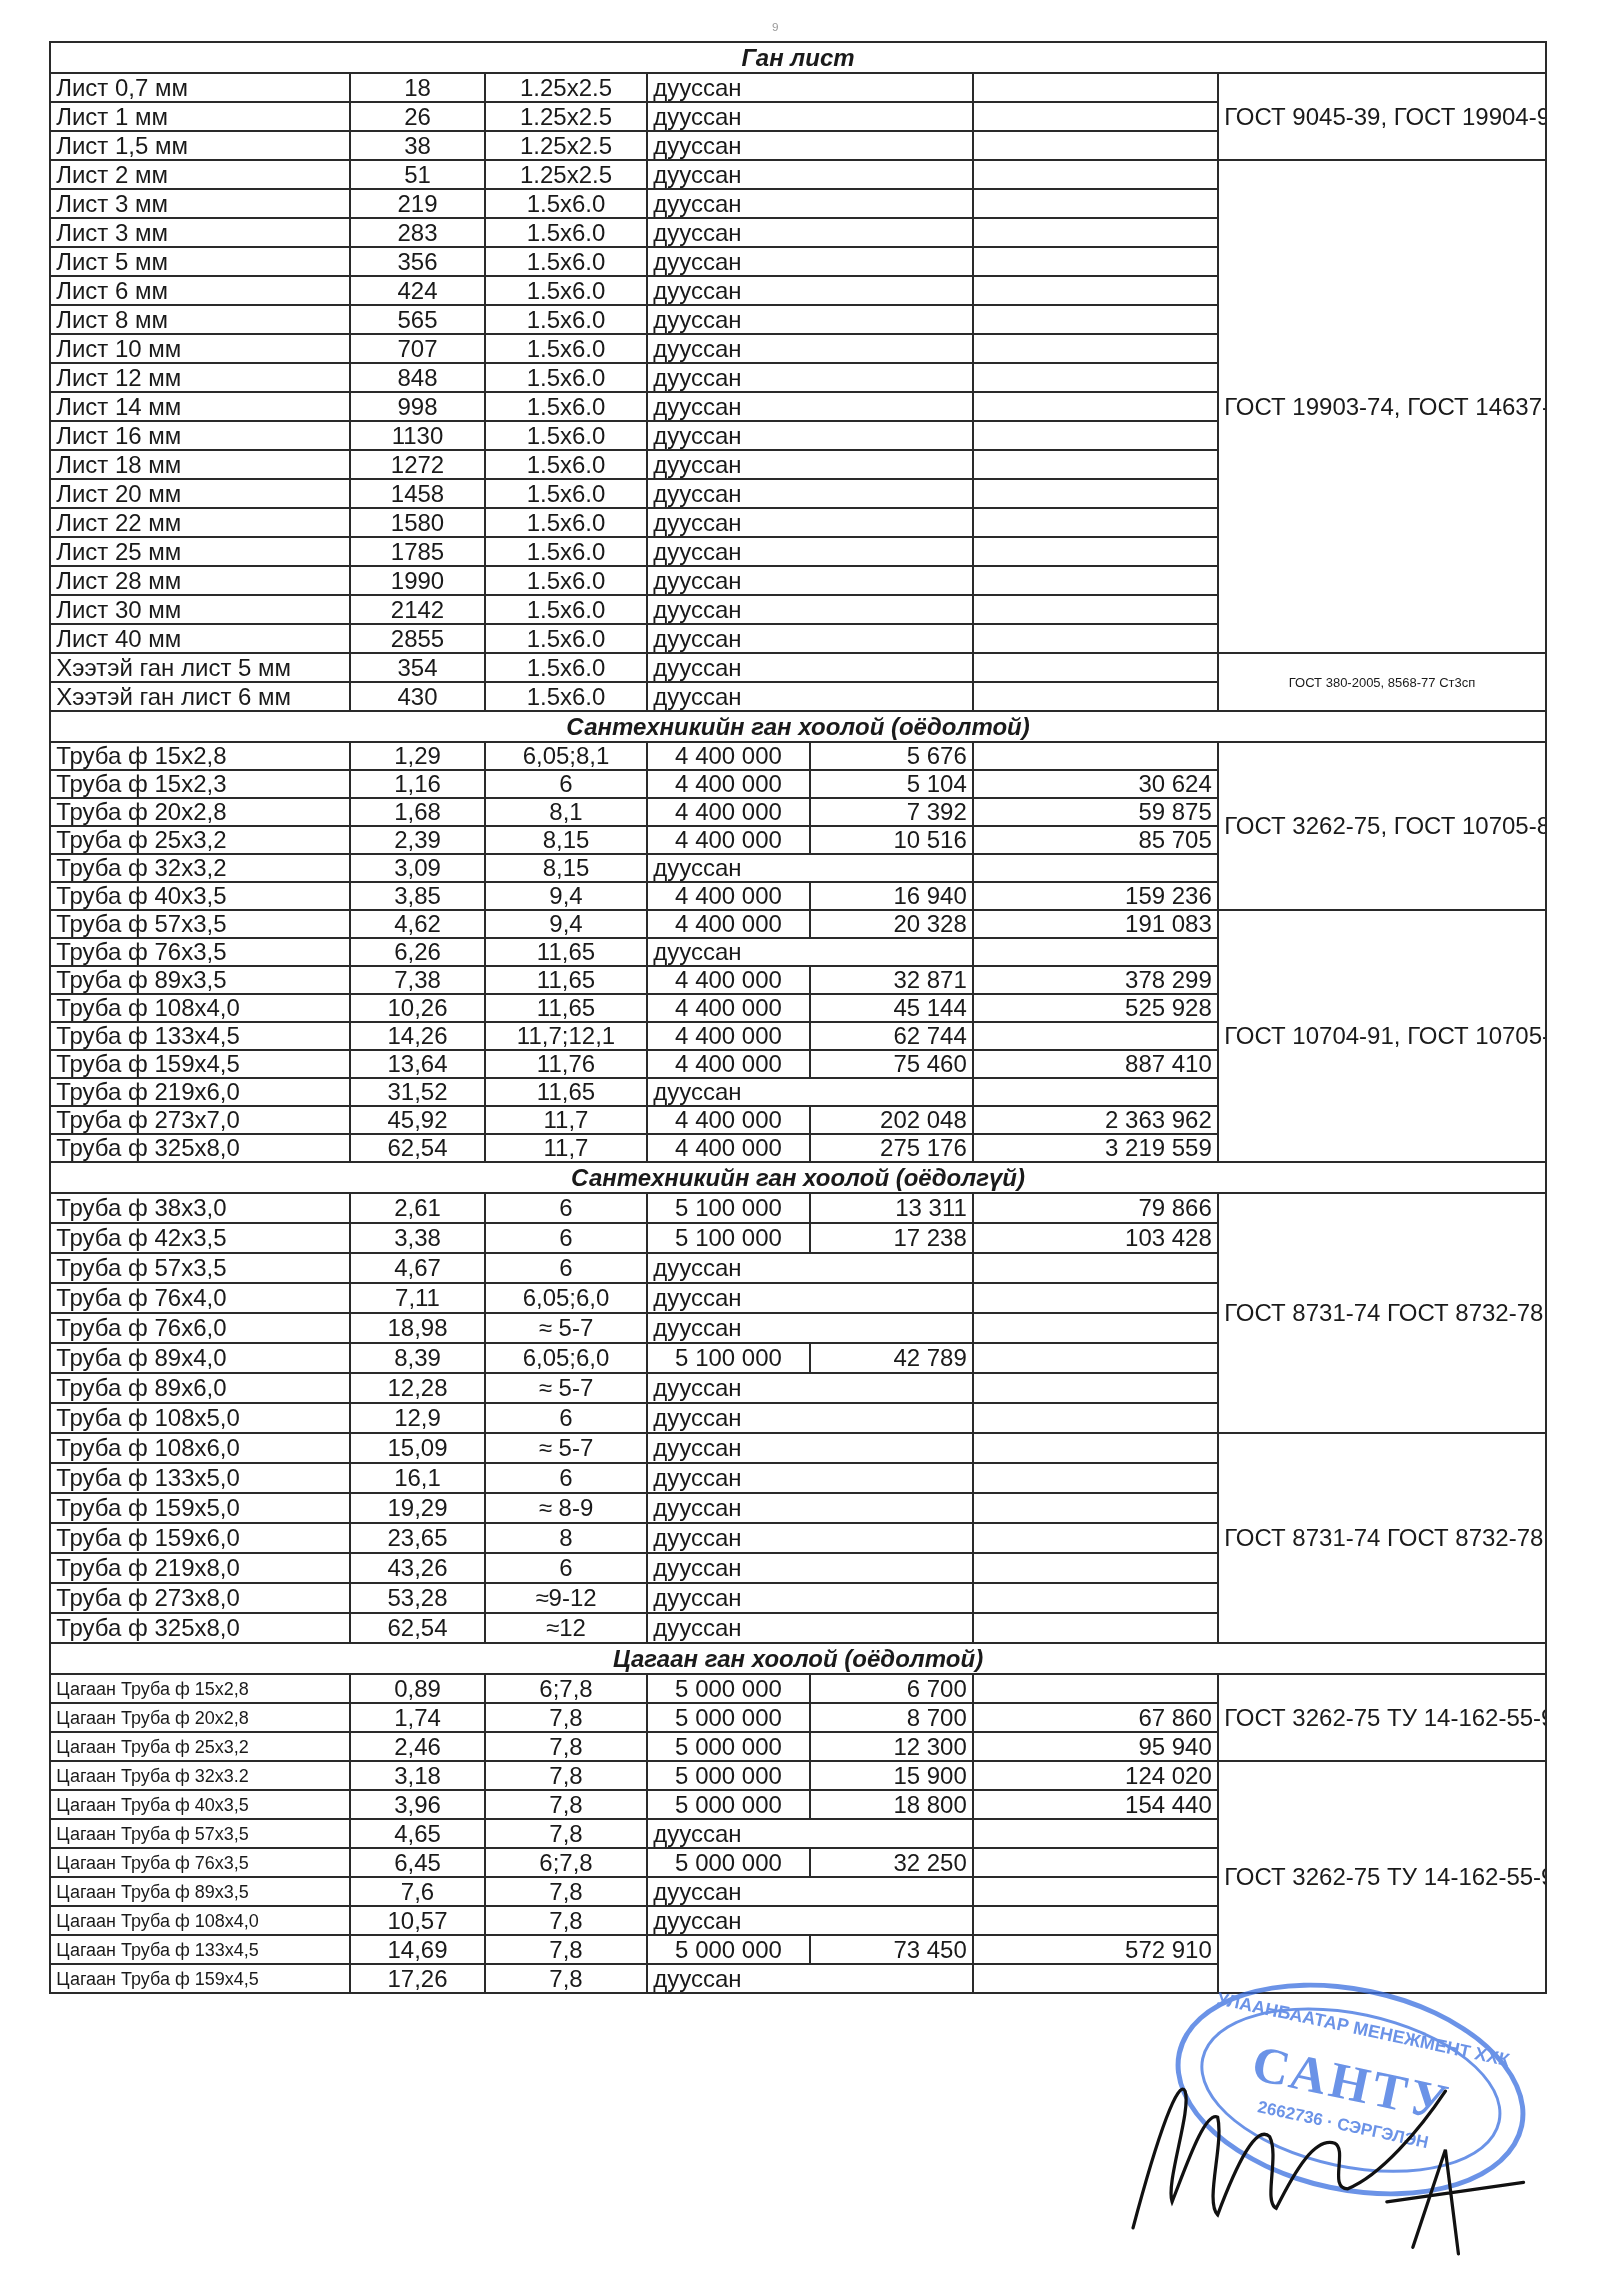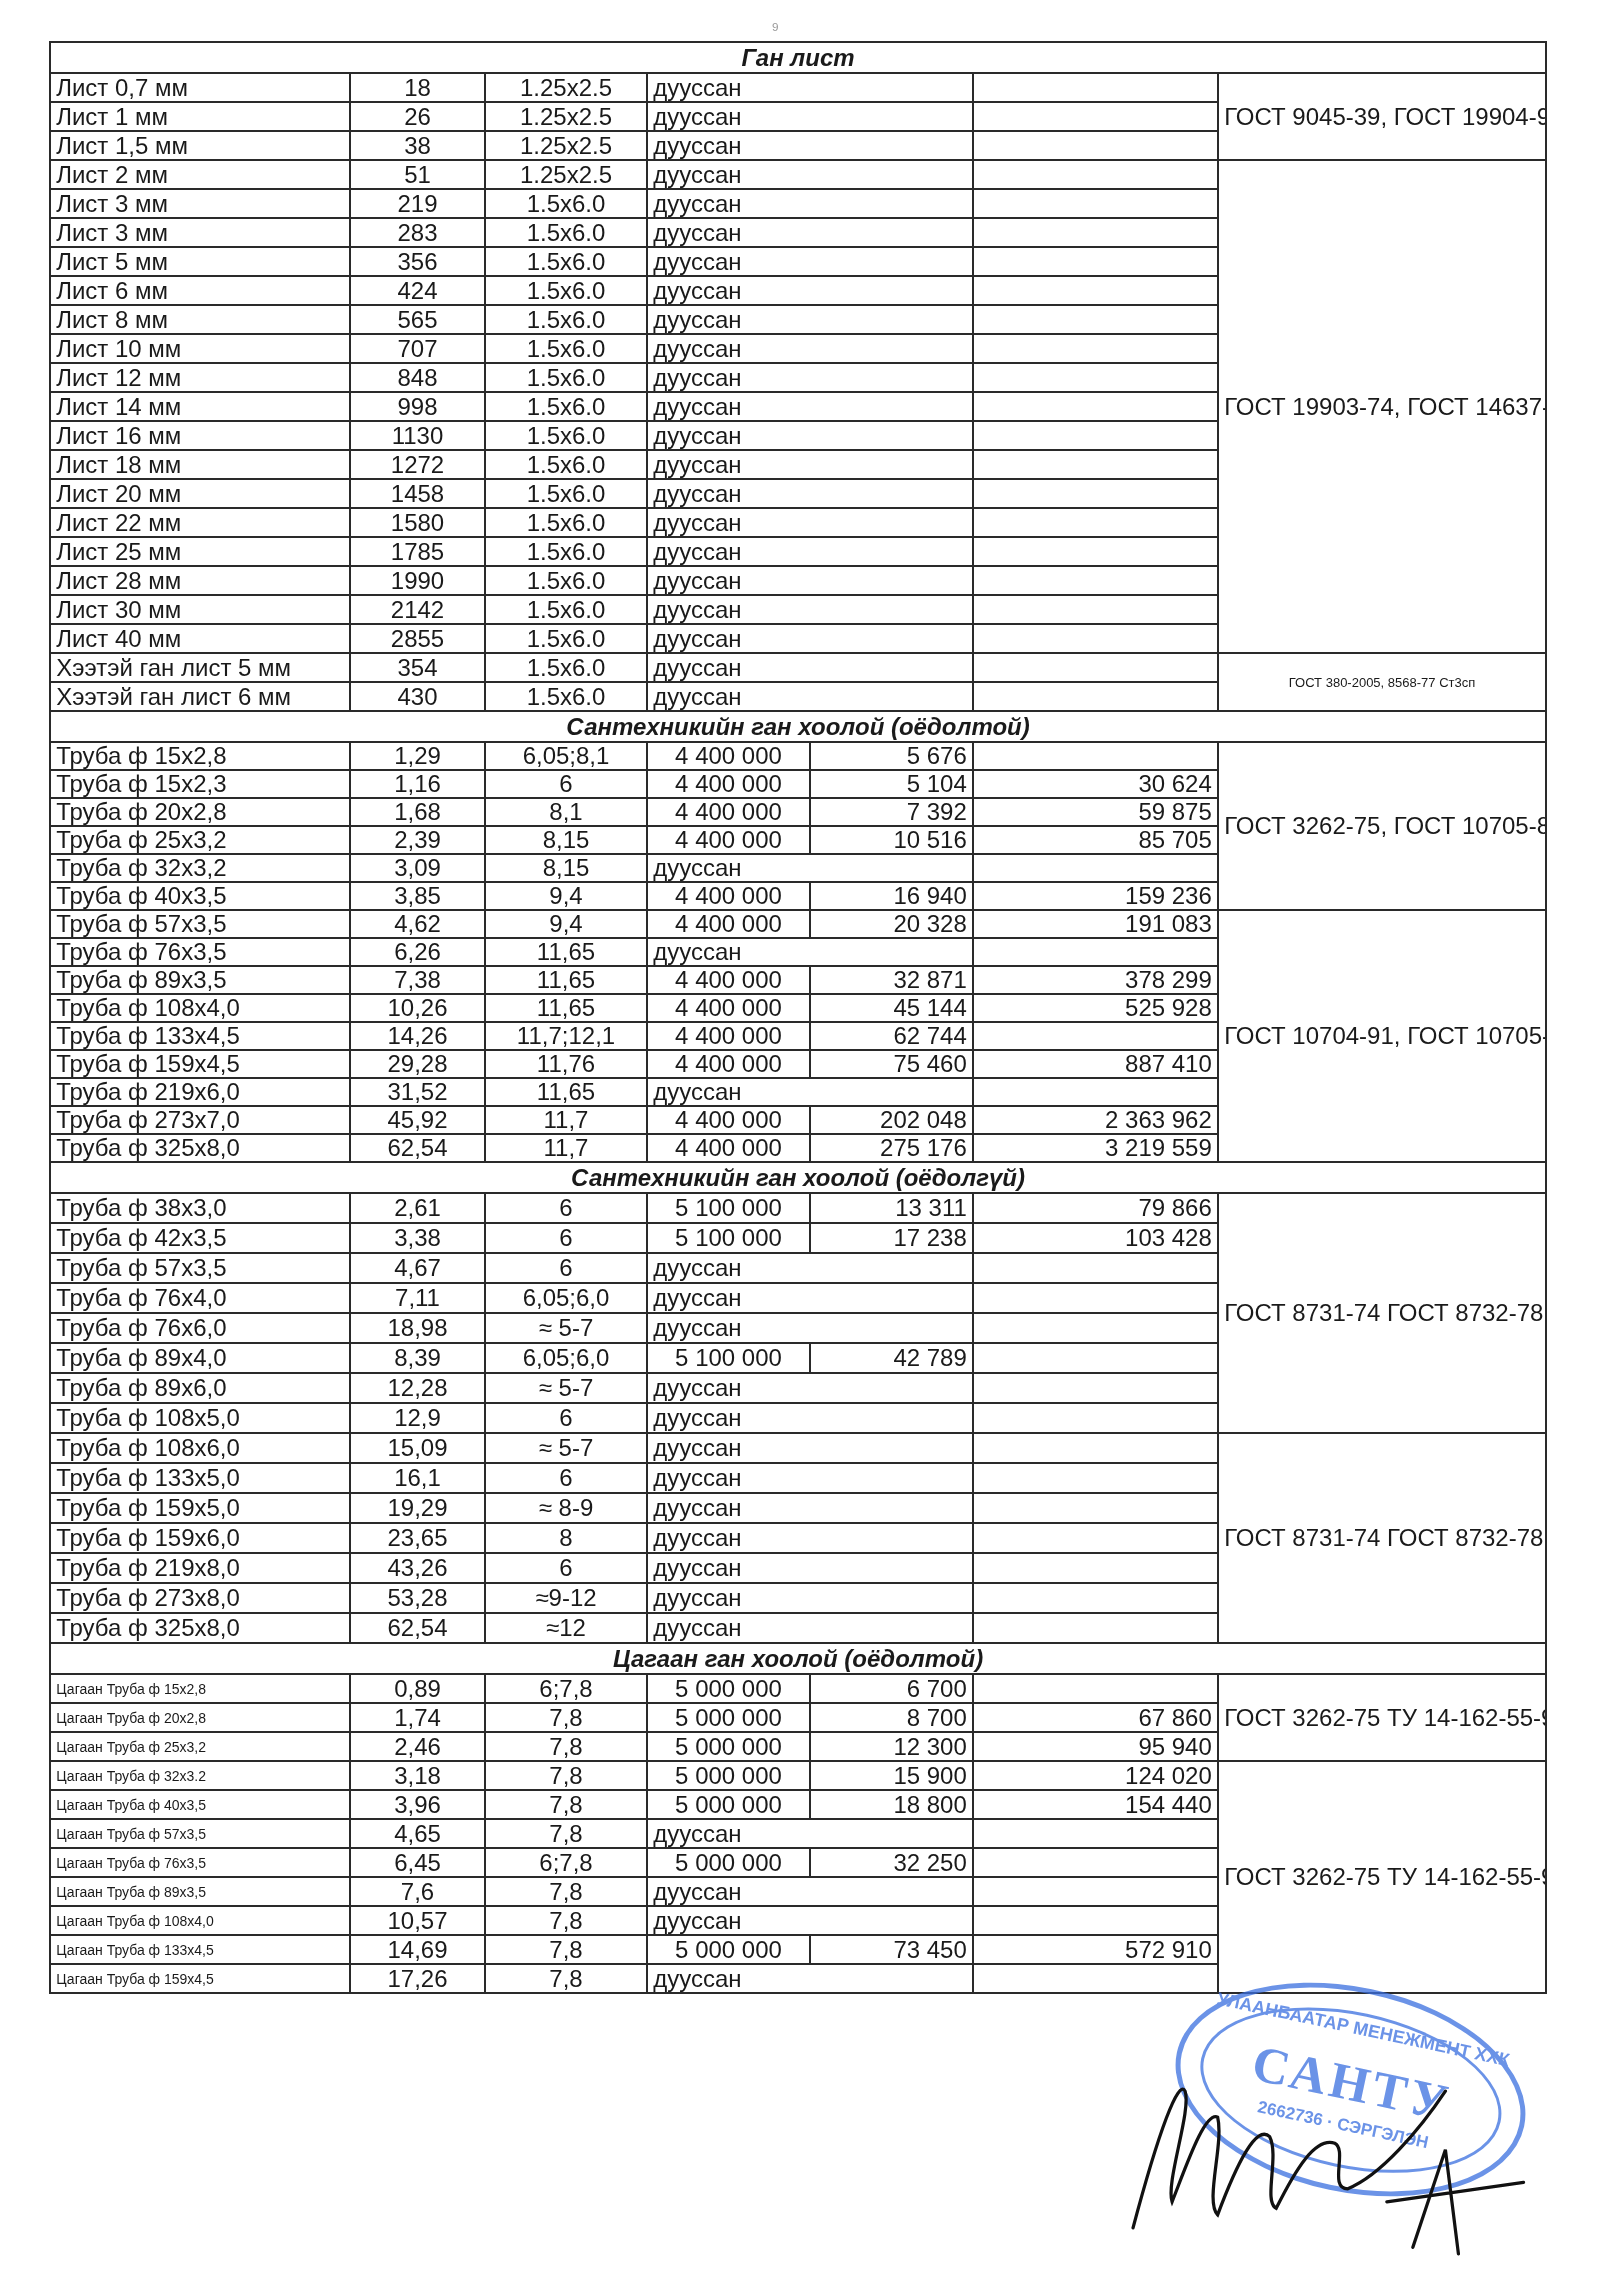--- a/index.html
+++ b/index.html
@@ -5,21 +5,21 @@
   html, body { margin:0; padding:0; background:#ffffff; }
   body { width:1616px; height:2284px; position:relative; overflow:hidden;
          font-family:"Liberation Sans", sans-serif; color:#1a1a1a; }
   .page-mark { position:absolute; left:772px; top:19.5px; font-size:11.7px; color:#999; }
   table.price { position:absolute; left:49px; top:41px; width:1495px;
                 border-collapse:collapse; table-layout:fixed; }
   table.price td { border:2px solid #2a2a2a; padding:0 5.2px; font-size:24px;
                    line-height:1; white-space:nowrap; overflow:hidden; vertical-align:middle; }
   td.title { text-align:center; font-weight:bold; font-style:italic; font-size:30px; }
   td.name  { text-align:left; padding-left:2.6px; }
-  td.name.small { font-size:14px; }
+  td.name.small { font-size:18px; }
   td.num   { text-align:center; }
   td.num-r { text-align:right; }
   td.status{ text-align:left; }
   td.gost  { text-align:center; white-space:normal; font-size:24px; line-height:1.25; }
   td.gost.small { font-size:13px; }
   tr.sheet td { height:27px; }
   tr.pipe td { height:26px; }
   tr.pipe2 td { height:28px; }
   tr.white td { height:27px; }
   tr.sec td { height:29px; }
@@ -306,21 +306,21 @@
       <tr class="pipe">
         <td class="name">Труба ф 133х4,5</td>
         <td class="num">14,26</td>
         <td class="num">11,7;12,1</td>
         <td class="num">4 400 000</td>
         <td class="num-r">62 744</td>
         <td class="num-r"></td>
       </tr>
       <tr class="pipe">
         <td class="name">Труба ф 159х4,5</td>
-        <td class="num">29,28</td>
+        <td class="num">13,64</td>
         <td class="num">11,76</td>
         <td class="num">4 400 000</td>
         <td class="num-r">75 460</td>
         <td class="num-r">887 410</td>
       </tr>
       <tr class="pipe">
         <td class="name">Труба ф 219х6,0</td>
         <td class="num">31,52</td>
         <td class="num">11,65</td>
         <td class="status" colspan="2">дууссан</td>

